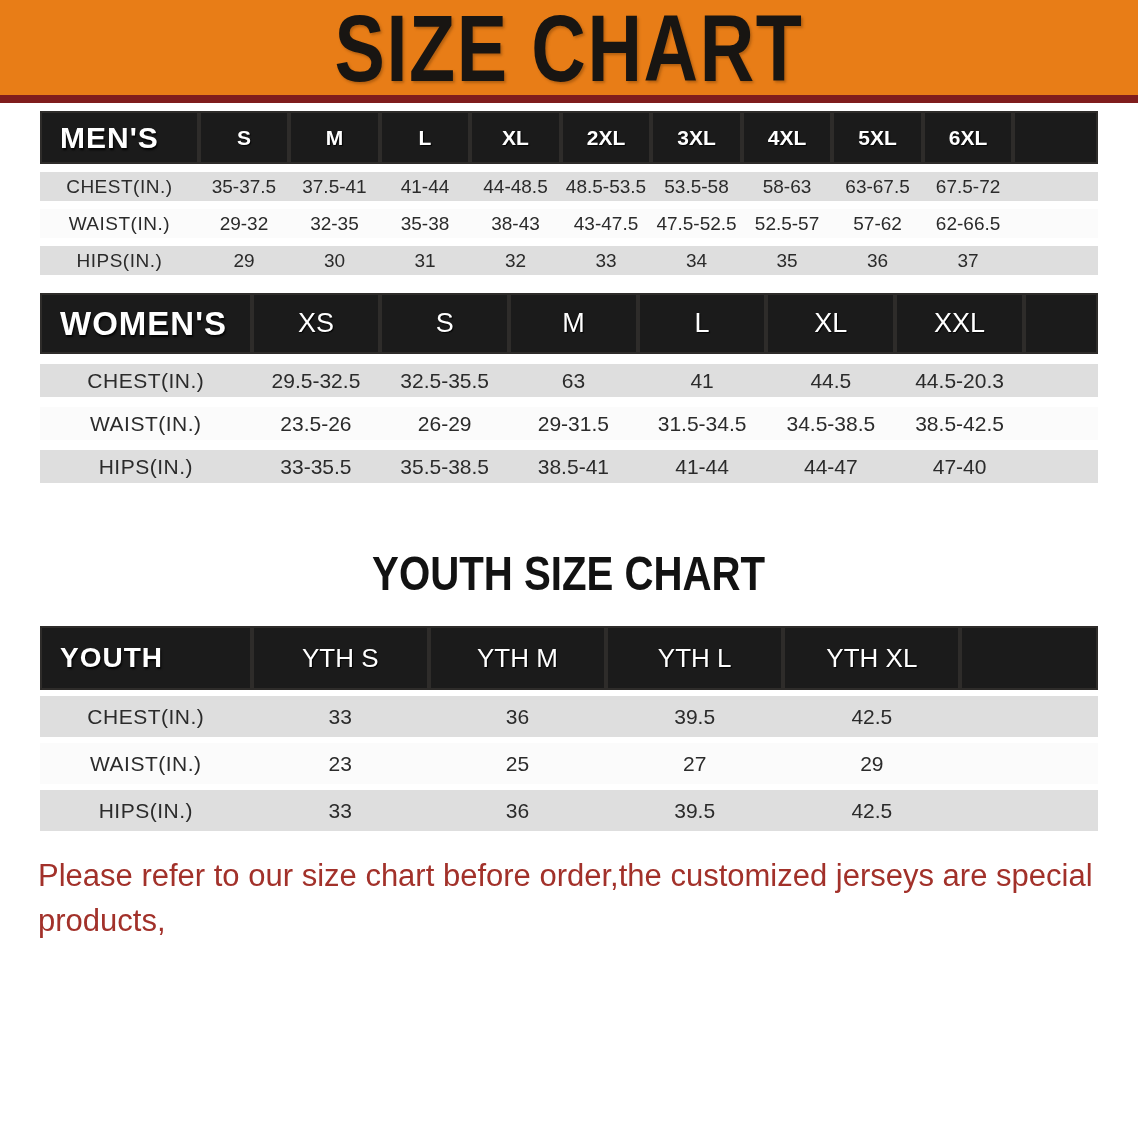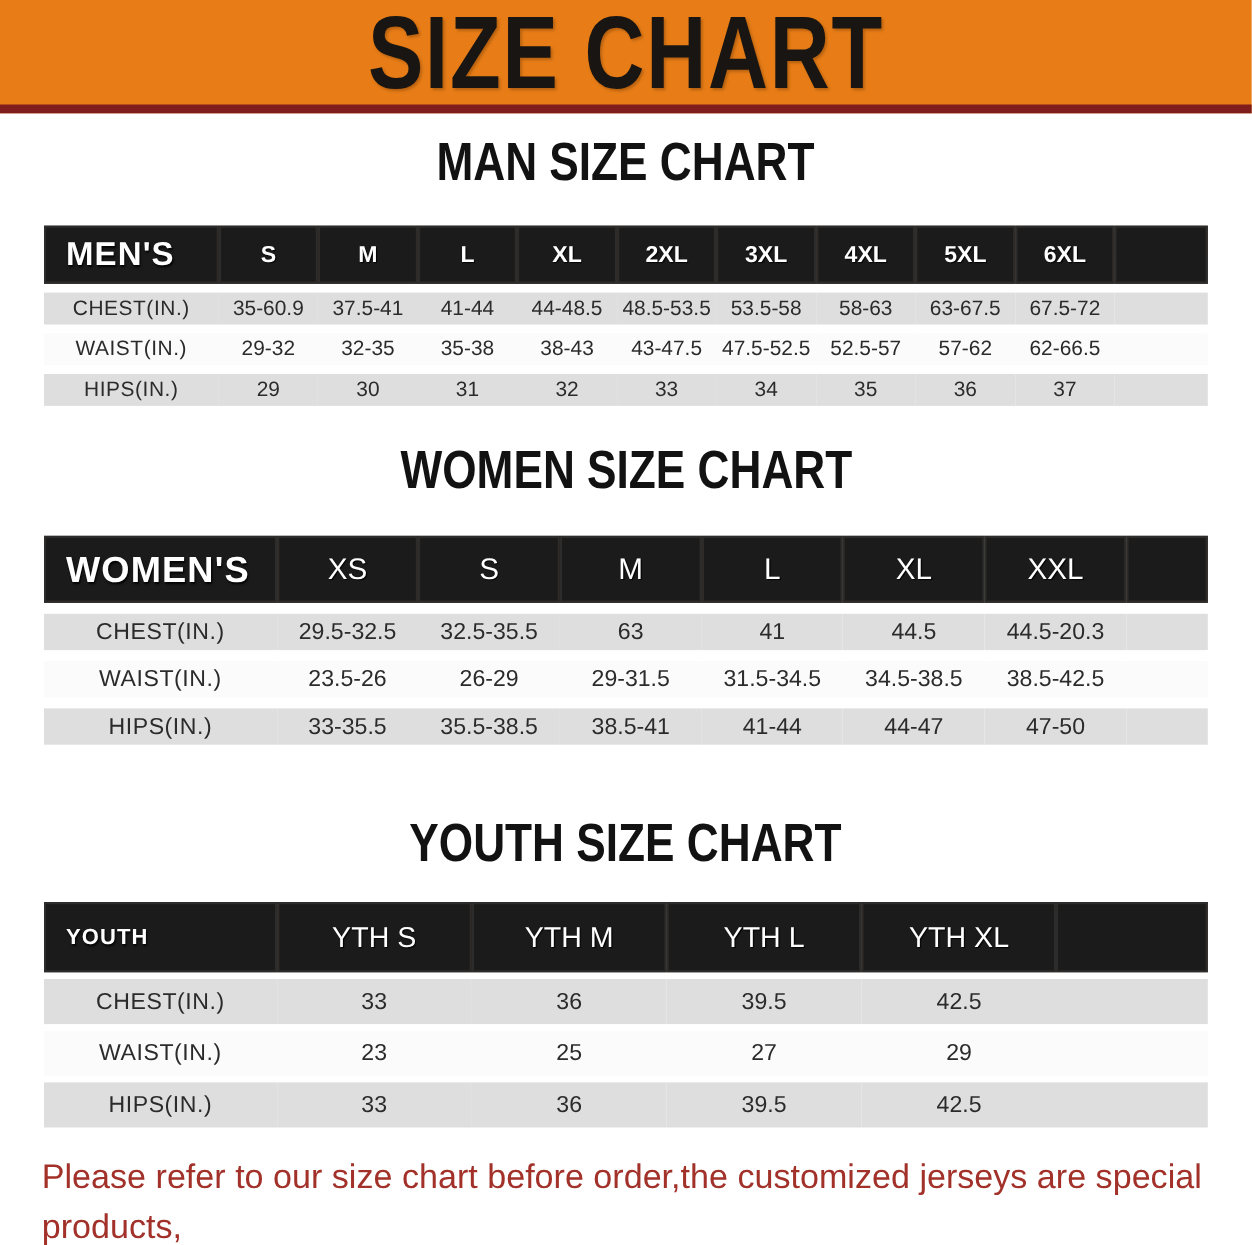--- a/index.html
+++ b/index.html
@@ -60,21 +60,21 @@
     text-shadow: 1px 2px 2px rgba(0,0,0,0.9);
     white-space: nowrap;
   }
   .col-head { text-align: center; text-shadow: 1px 1px 1px rgba(0,0,0,0.9); }
 
   .tbl-men   .band-row th { height: 53px; margin-top: 20px; }
   .tbl-women .band-row th { height: 61px; }
   .tbl-youth .band-row th { height: 64px; }
   .tbl-men   .corner { font-size: 30px; }
   .tbl-women .corner { font-size: 33px; }
-  .tbl-youth .corner { font-size: 20px; }
+  .tbl-youth .corner { font-size: 28px; }
   .tbl-men   .col-head { font-size: 21px; font-weight: 700; }
   .tbl-women .col-head { font-size: 27px; font-weight: 400; }
   .tbl-youth .col-head { font-size: 26px; font-weight: 400; }
 
   .tbl-men   .corner { width: 15%; }  .tbl-men   .filler { width: 8%; }
   .tbl-women .corner { width: 20%; margin-top: 40px; }  .tbl-women .filler { width: 7%; }
   .tbl-youth .corner { width: 20%; }  .tbl-youth .filler { width: 13%; }
 
   .data-row td {
     text-align: center; vertical-align: middle;
@@ -101,41 +101,40 @@
 </style>
 </head>
 <body>
 
 <header class="banner">
   <span class="banner-title">SIZE CHART</span>
 </header>
 
 <main id="sections-root">
     <section class="size-section sec-men">
-      <div class="section-heading"><span class="condensed">MAN SIZE CHART</span></div>
       <table class="size-table tbl-men">
         <thead>
           <tr class="band-row">
             <th class="corner">MEN'S</th>
             <th class="col-head">S</th>
             <th class="col-head">M</th>
             <th class="col-head">L</th>
             <th class="col-head">XL</th>
             <th class="col-head">2XL</th>
             <th class="col-head">3XL</th>
             <th class="col-head">4XL</th>
             <th class="col-head">5XL</th>
             <th class="col-head">6XL</th>
             <th class="filler"></th>
           </tr>
         </thead>
         <tbody>
           <tr class="data-row">
             <td class="row-label">CHEST(IN.)</td>
-            <td class="cell">35-60.9</td>
+            <td class="cell">35-37.5</td>
             <td class="cell">37.5-41</td>
             <td class="cell">41-44</td>
             <td class="cell">44-48.5</td>
             <td class="cell">48.5-53.5</td>
             <td class="cell">53.5-58</td>
             <td class="cell">58-63</td>
             <td class="cell">63-67.5</td>
             <td class="cell">67.5-72</td>
             <td class="filler"></td>
           </tr>
@@ -162,21 +161,20 @@
             <td class="cell">34</td>
             <td class="cell">35</td>
             <td class="cell">36</td>
             <td class="cell">37</td>
             <td class="filler"></td>
           </tr>
         </tbody>
       </table>
     </section>
     <section class="size-section sec-women">
-      <div class="section-heading"><span class="condensed">WOMEN SIZE CHART</span></div>
       <table class="size-table tbl-women">
         <thead>
           <tr class="band-row">
             <th class="corner">WOMEN'S</th>
             <th class="col-head">XS</th>
             <th class="col-head">S</th>
             <th class="col-head">M</th>
             <th class="col-head">L</th>
             <th class="col-head">XL</th>
             <th class="col-head">XXL</th>
@@ -204,21 +202,21 @@
             <td class="cell">38.5-42.5</td>
             <td class="filler"></td>
           </tr>
           <tr class="data-row">
             <td class="row-label">HIPS(IN.)</td>
             <td class="cell">33-35.5</td>
             <td class="cell">35.5-38.5</td>
             <td class="cell">38.5-41</td>
             <td class="cell">41-44</td>
             <td class="cell">44-47</td>
-            <td class="cell">47-50</td>
+            <td class="cell">47-40</td>
             <td class="filler"></td>
           </tr>
         </tbody>
       </table>
     </section>
     <section class="size-section sec-youth">
       <div class="section-heading"><span class="condensed">YOUTH SIZE CHART</span></div>
       <table class="size-table tbl-youth">
         <thead>
           <tr class="band-row">

